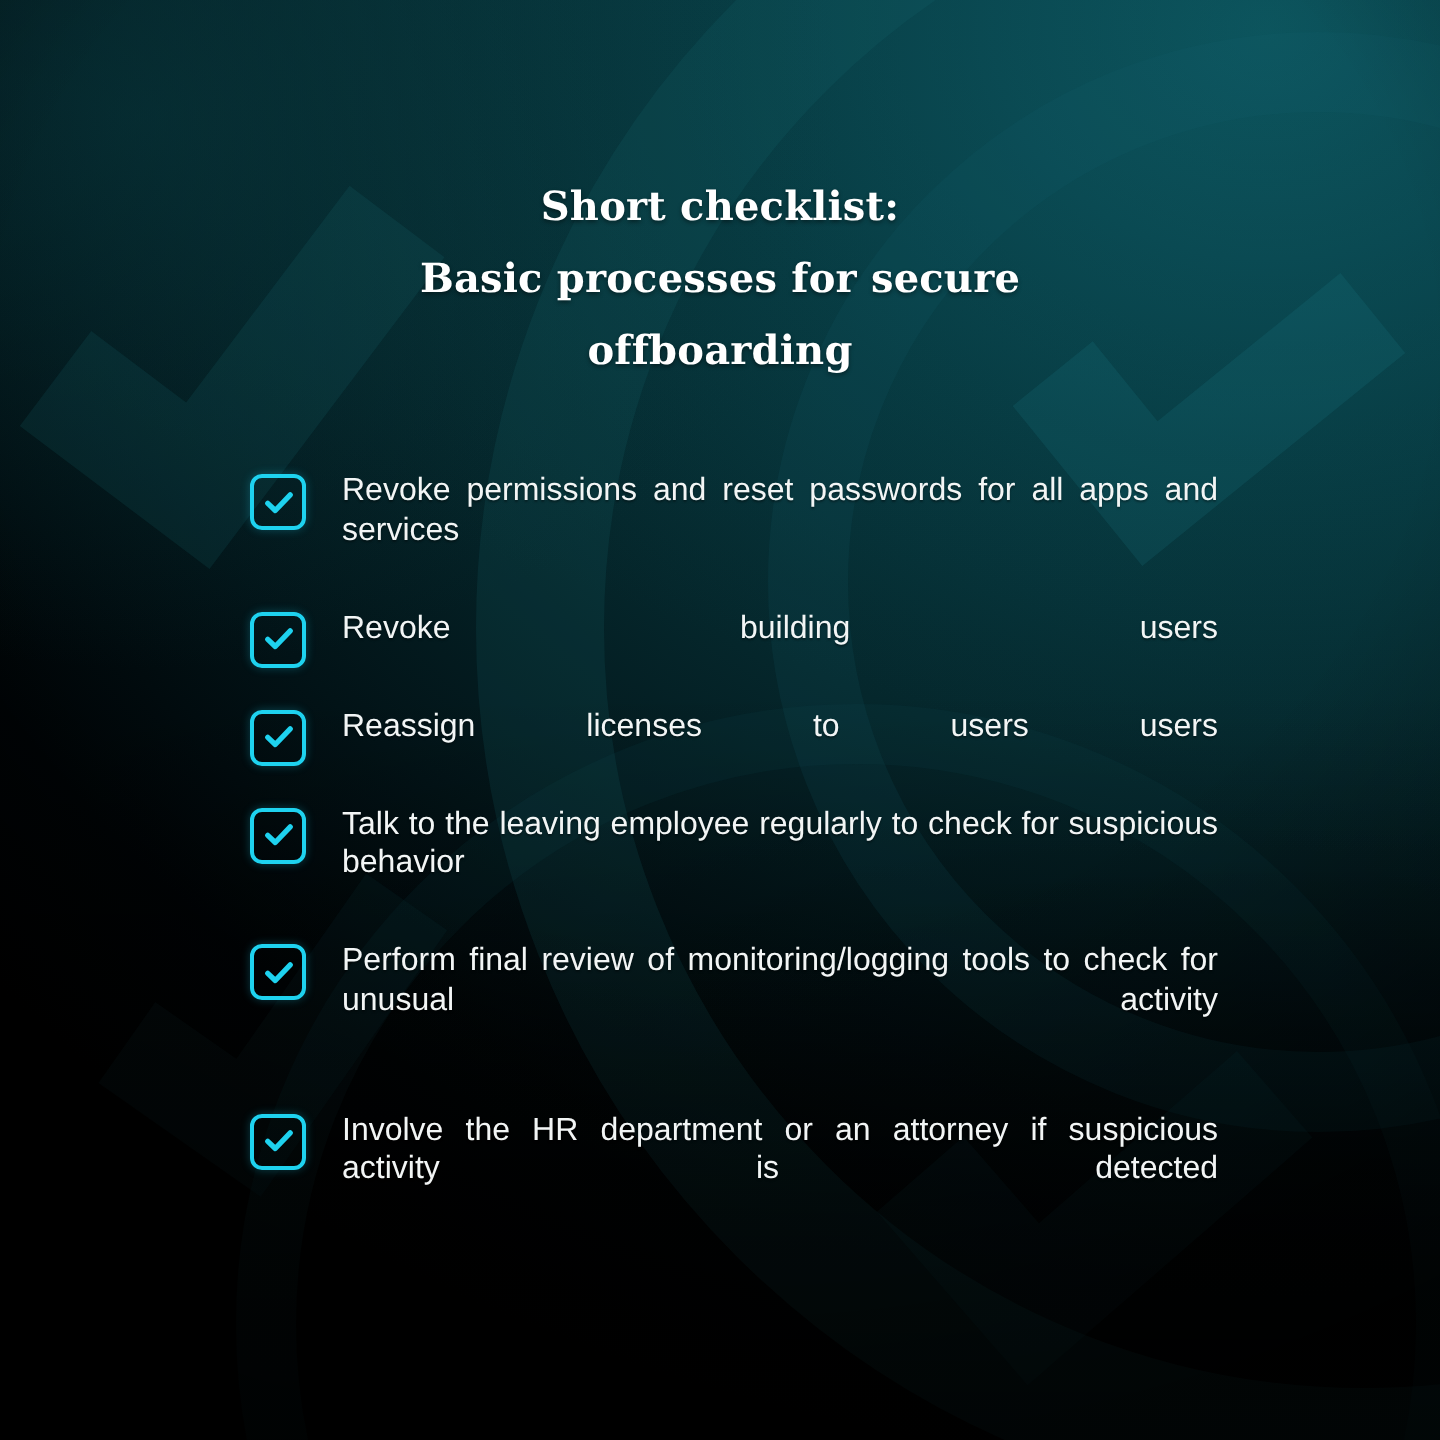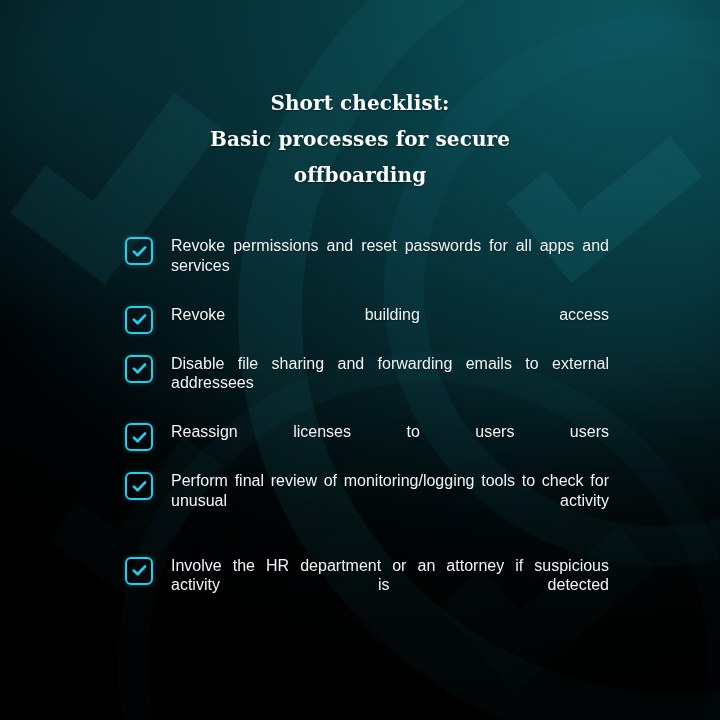--- a/index.html
+++ b/index.html
@@ -228,42 +228,42 @@
         </span>
         <span class="item-text">Revoke permissions and reset passwords for all apps and services</span>
       </div>
 
       <div class="item">
         <span class="checkbox">
           <svg width="17" height="17" viewBox="0 0 20 20">
             <path d="M3.4 10.2 L7.8 14.4 L16.6 5.2" fill="none" stroke="#1ed2ef" stroke-width="3.1" stroke-linecap="round" stroke-linejoin="round"></path>
           </svg>
         </span>
-        <span class="item-text">Revoke building access</span>
-      </div>
-
-
-      <div class="item">
-        <span class="checkbox">
-          <svg width="17" height="17" viewBox="0 0 20 20">
-            <path d="M3.4 10.2 L7.8 14.4 L16.6 5.2" fill="none" stroke="#1ed2ef" stroke-width="3.1" stroke-linecap="round" stroke-linejoin="round"></path>
-          </svg>
-        </span>
-        <span class="item-text">Disable file sharing and forwarding emails to external addressees</span>
-      </div>
+        <span class="item-text">Revoke building users</span>
+      </div>
+
+
 
       <div class="item">
         <span class="checkbox">
           <svg width="17" height="17" viewBox="0 0 20 20">
             <path d="M3.4 10.2 L7.8 14.4 L16.6 5.2" fill="none" stroke="#1ed2ef" stroke-width="3.1" stroke-linecap="round" stroke-linejoin="round"></path>
           </svg>
         </span>
         <span class="item-text">Reassign licenses to users users</span>
       </div>
 
+      <div class="item">
+        <span class="checkbox">
+          <svg width="17" height="17" viewBox="0 0 20 20">
+            <path d="M3.4 10.2 L7.8 14.4 L16.6 5.2" fill="none" stroke="#1ed2ef" stroke-width="3.1" stroke-linecap="round" stroke-linejoin="round"></path>
+          </svg>
+        </span>
+        <span class="item-text">Talk to the leaving employee regularly to check for suspicious behavior</span>
+      </div>
 
       <div class="item">
         <span class="checkbox">
           <svg width="17" height="17" viewBox="0 0 20 20">
             <path d="M3.4 10.2 L7.8 14.4 L16.6 5.2" fill="none" stroke="#1ed2ef" stroke-width="3.1" stroke-linecap="round" stroke-linejoin="round"></path>
           </svg>
         </span>
         <span class="item-text">Perform final review of monitoring/logging tools to check for unusual activity</span>
       </div>
 

